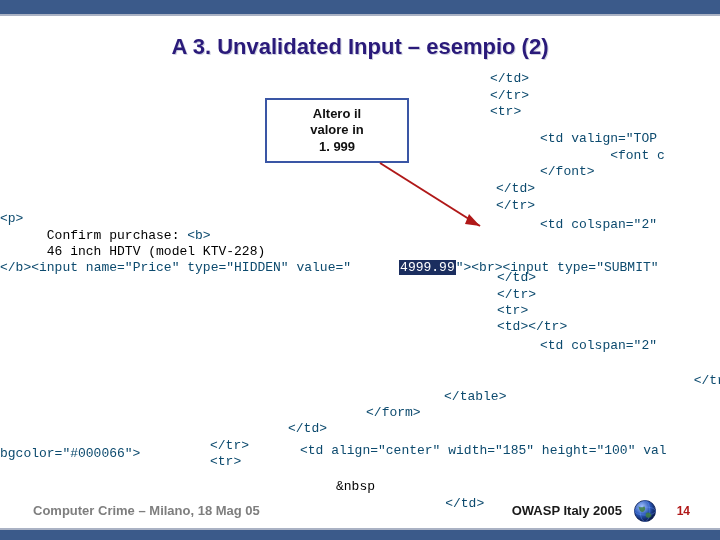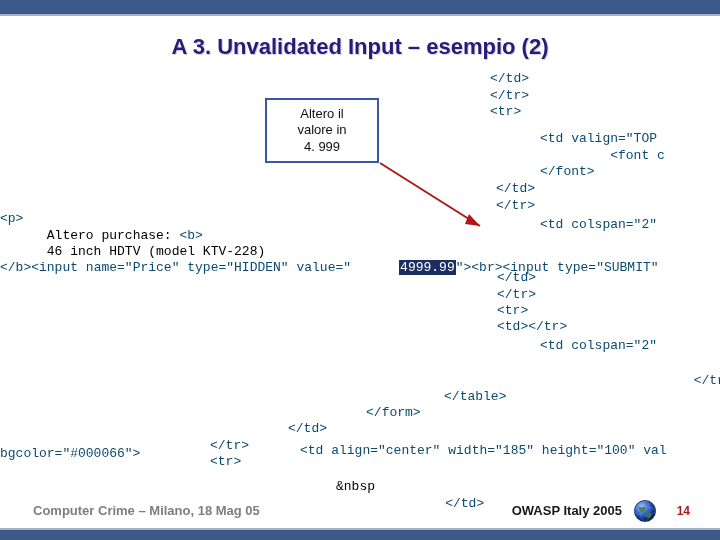--- a/index.html
+++ b/index.html
@@ -43,25 +43,25 @@
     font-weight: 900;
     color: #2a1a7a;
     text-shadow: 1px 1px 0 #d0d2e0;
   }
 
   .call-box {
     position: absolute;
     top: 98px;
     left: 265px;
     width: 110px;
-    padding: 6px 0;
+    padding: 6px 15px;
     border: 2px solid #3a56a5;
     background: #ffffff;
     font-size: 13px;
-    font-weight: 400;
+    font-weight: 700;
     line-height: 1.25;
     text-align: center;
     color: #101010;
   }
 
   .arrow-svg {
     position: absolute;
     top: 98px;
     left: 265px;
     width: 230px;
@@ -140,21 +140,21 @@
 <body>
 
 <div class="topbar"></div>
 <div class="bottombar"></div>
 
 <div class="title">A 3. Unvalidated Input – esempio (2)</div>
 
 <div class="call-box">
   <span>Altero il</span><br>
   <span>valore in</span><br>
-  <span>4. 999</span>
+  <span>1. 999</span>
 </div>
 
 <svg class="arrow-svg">
   <line x1="115" y1="65" x2="215" y2="128" stroke="#b01818" stroke-width="2"></line>
   <polygon points="215,128 204,116 200,126" fill="#b01818"></polygon>
 </svg>
 
 <div id="code-upper-right" class="code">
 <span class="tag">&lt;/td&gt;</span>
 <span class="tag">&lt;/tr&gt;</span>
@@ -167,21 +167,21 @@
 
 <div id="code-td-close" class="code">
 <span class="tag">&lt;/td&gt;</span>
 <span class="tag">&lt;/tr&gt;</span></div>
 
 <div id="code-colspan1" class="code">
 <span class="tag">&lt;td colspan="2"</span></div>
 
 <div id="code-main" class="code">
 <span class="tag">&lt;p&gt;</span>
-      <span class="text">Altero purchase: </span><span class="tag">&lt;b&gt;</span>
+      <span class="text">Confirm purchase: </span><span class="tag">&lt;b&gt;</span>
       <span class="text">46 inch HDTV (model KTV-228)</span>
 <span class="tag">&lt;/b&gt;</span><span class="tag">&lt;input name="Price" type="HIDDEN" value="</span><span class="hl">4999.99</span><span class="tag">"&gt;</span><span class="tag">&lt;br&gt;</span><span class="tag">&lt;input type="SUBMIT"</span></div>
 
 <div id="code-after-input" class="code">
 <span class="tag">&lt;/td&gt;</span>
 <span class="tag">&lt;/tr&gt;</span>
 <span class="tag">&lt;tr&gt;</span>
 <span class="tag">&lt;td&gt;&lt;/tr&gt;</span></div>
 
 <div id="code-colspan2" class="code">

